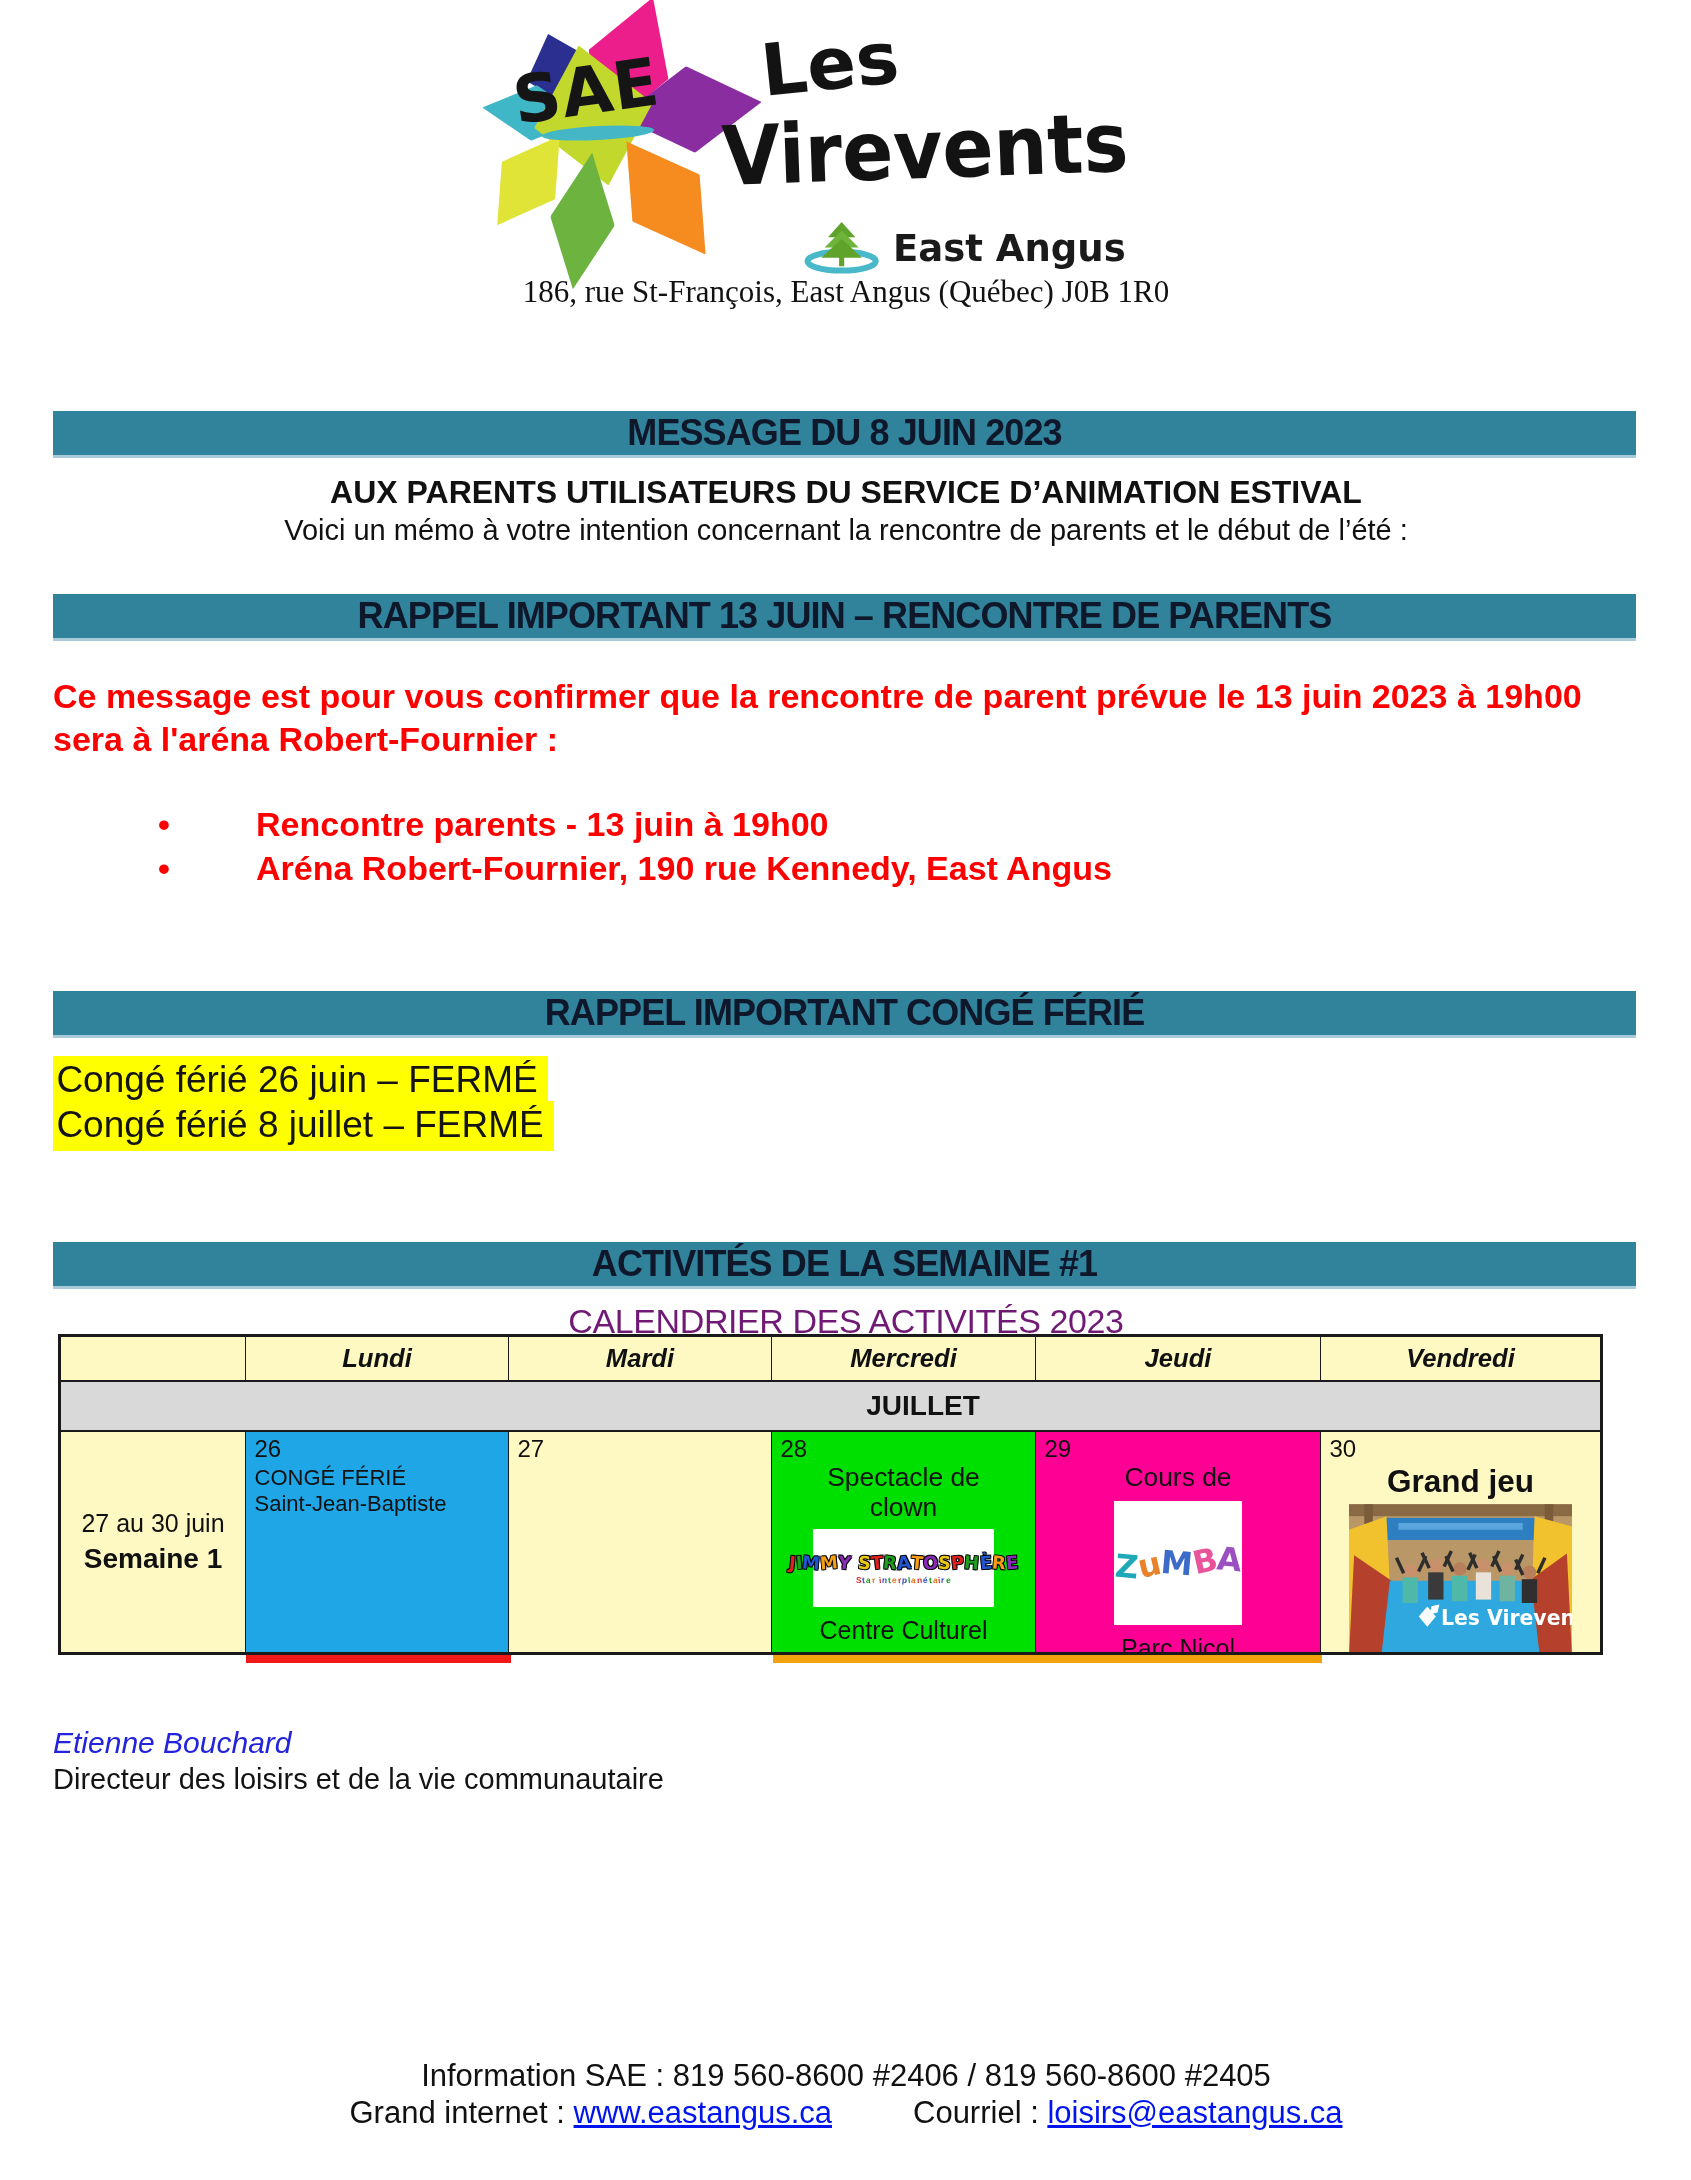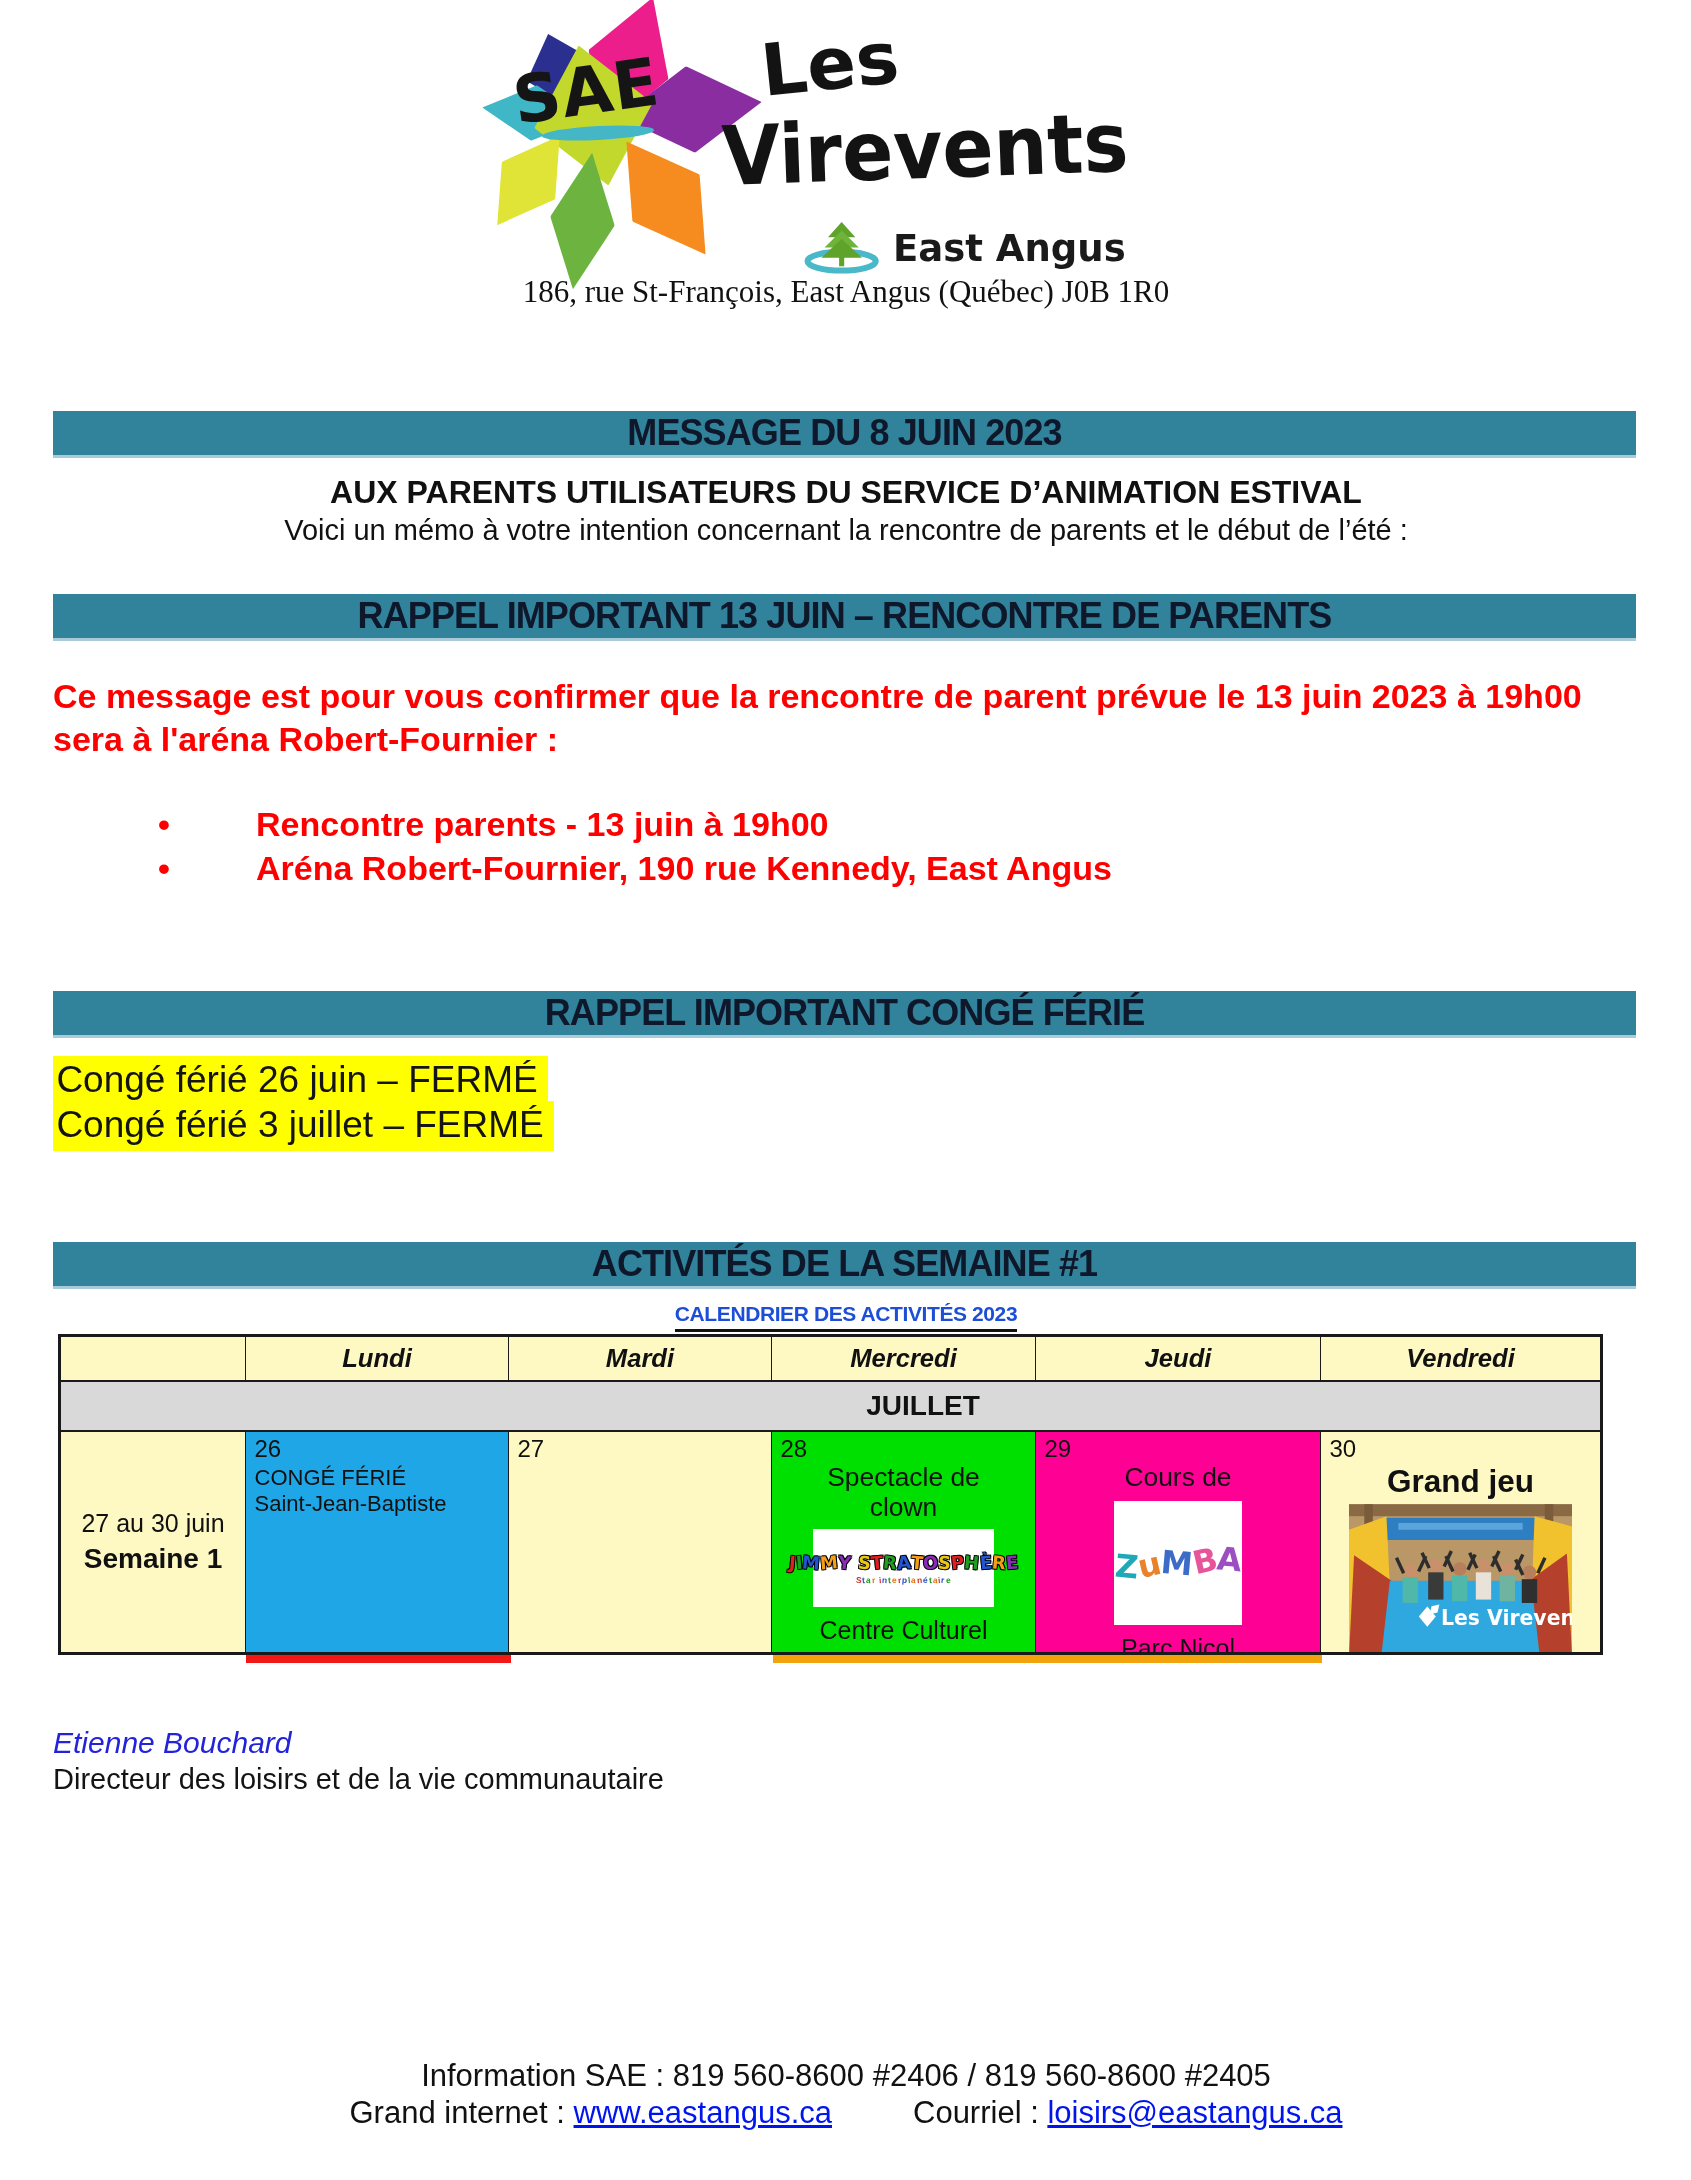--- a/index.html
+++ b/index.html
@@ -51,21 +51,21 @@
   .bullet1{top:805px;} .bullet2{top:849px;}
 
   
   .hl-line{position:absolute;left:53px;}
   .hl1{top:1056px;} .hl2{top:1101px;}
   .hl-line span{display:inline-block;background:#FFFF00;color:#141414;font-size:37px;
                 padding:2.6px 10.2px 5.1px 3.4px;}
 
   
   .cal-title{position:absolute;left:0;top:1302px;width:100%;text-align:center;}
-  .cal-title span{display:inline-block;font-size:21px;font-weight:700;color:#1d4ed8;
+  .cal-title span{display:inline-block;font-size:34px;font-weight:400;color:#701a75;
                   border-bottom:3.4px solid #111;padding-bottom:2.6px;letter-spacing:-0.4px;}
   .cal-table{position:absolute;left:58px;top:1334px;width:1539px;border:3.4px solid #1a1a1a;background:#fef9c3;}
   .row-header{display:grid;grid-template-columns:185px 263px 263px 264px 285px 279px;
               height:43px;border-bottom:2.6px solid #1a1a1a;}
   .row-header .hcell{border-right:1.7px solid #1a1a1a;text-align:center;line-height:43px;
                      font-size:25.6px;font-weight:700;font-style:italic;color:#111;}
   .row-header .hcell:last-child{border-right:none;}
   .row-month{display:flex;height:48px;background:#D9D9D9;border-bottom:2.6px solid #1a1a1a;}
   .row-month .spacer{width:185px;}
   .row-month .mlabel{flex:1;text-align:center;line-height:48px;font-size:28px;font-weight:700;color:#111;}
@@ -147,21 +147,21 @@
 
   <div class="banner banner2">RAPPEL IMPORTANT 13 JUIN – RENCONTRE DE PARENTS</div>
 
   <div class="red-para">Ce message est pour vous confirmer que la rencontre de parent prévue le 13 juin 2023 à 19h00 sera à l'aréna Robert-Fournier :</div>
   <div class="bullet-row bullet1"><span class="dot">•</span><span>Rencontre parents - 13 juin à 19h00</span></div>
   <div class="bullet-row bullet2"><span class="dot">•</span><span>Aréna Robert-Fournier, 190 rue Kennedy, East Angus</span></div>
 
   <div class="banner banner3">RAPPEL IMPORTANT CONGÉ FÉRIÉ</div>
 
   <div class="hl-line hl1"><span>Congé férié 26 juin – FERMÉ</span></div>
-  <div class="hl-line hl2"><span>Congé férié 3 juillet – FERMÉ</span></div>
+  <div class="hl-line hl2"><span>Congé férié 8 juillet – FERMÉ</span></div>
 
   <div class="banner banner4">ACTIVITÉS DE LA SEMAINE #1</div>
 
   <div class="cal-title"><span>CALENDRIER DES ACTIVITÉS 2023</span></div>
 
   <div class="cal-table">
     <div class="row-header">
       <div class="hcell"></div>
       <div class="hcell">Lundi</div>
       <div class="hcell">Mardi</div>

